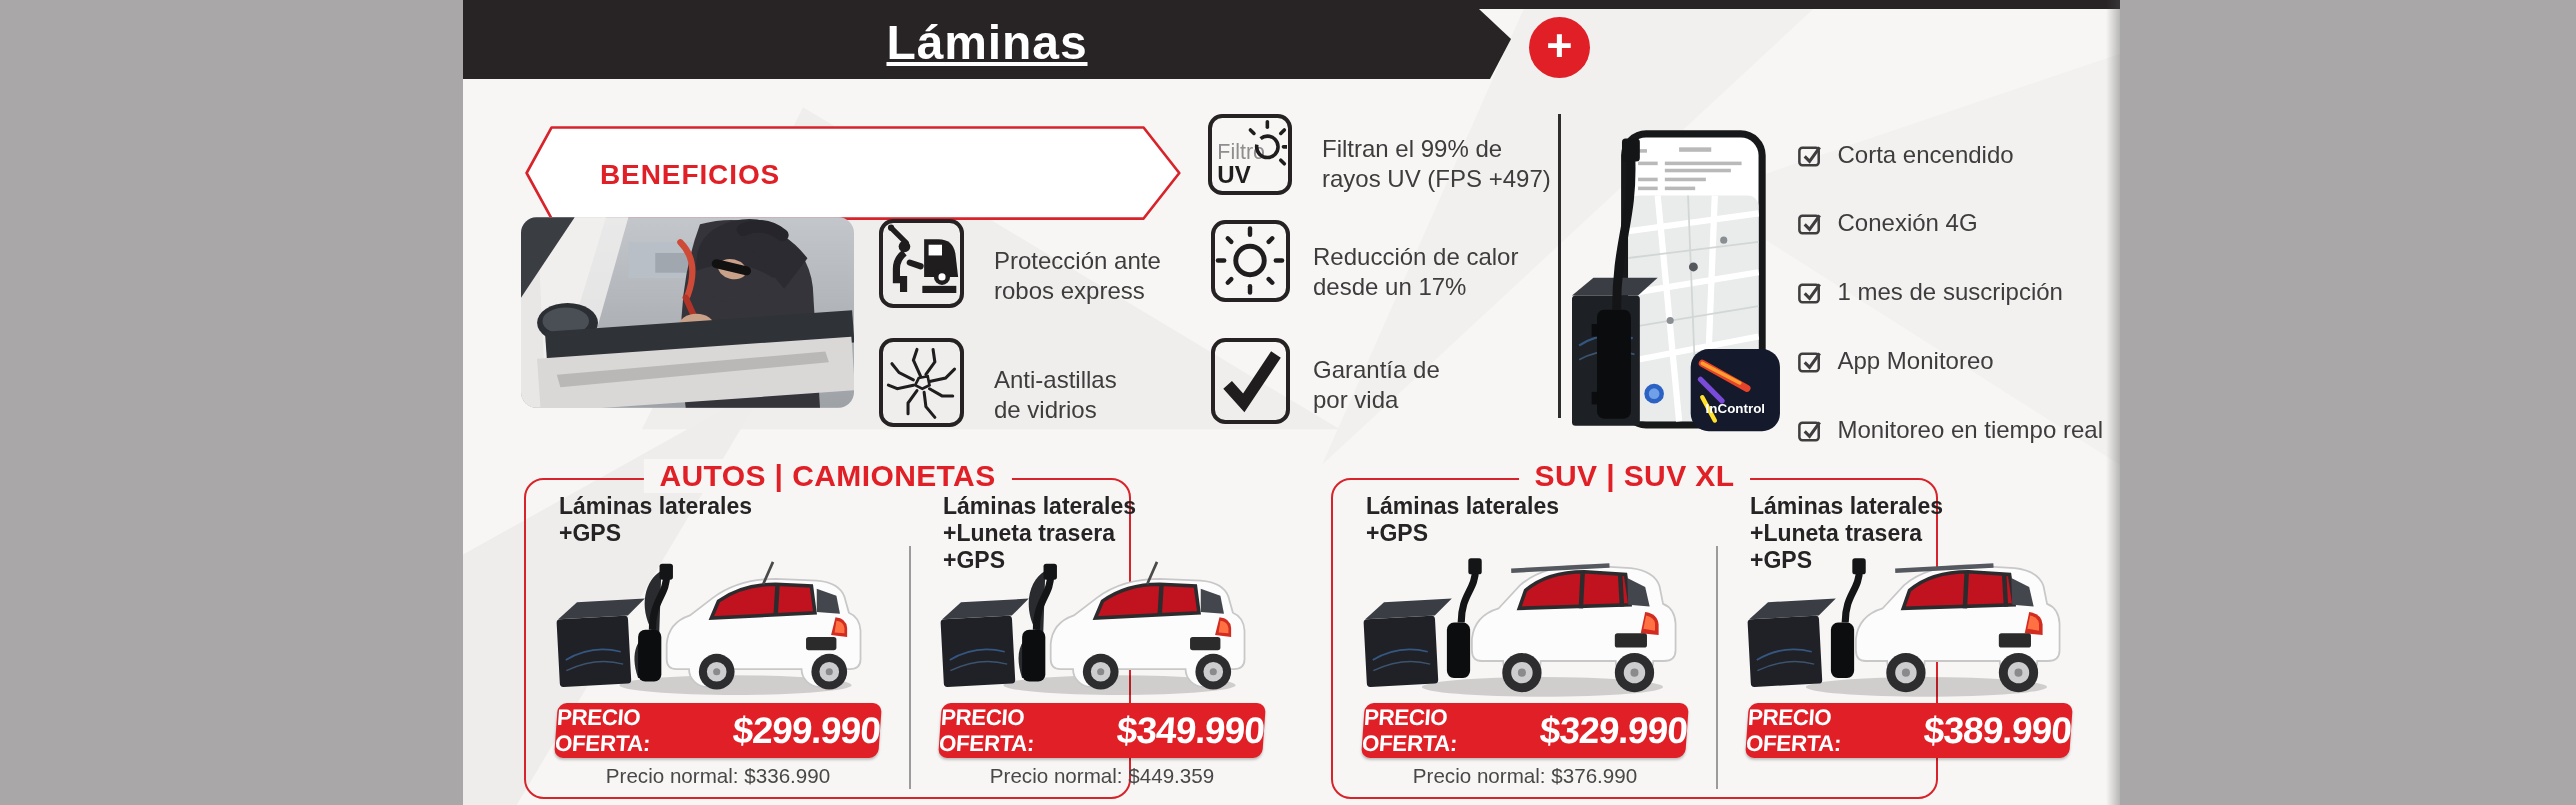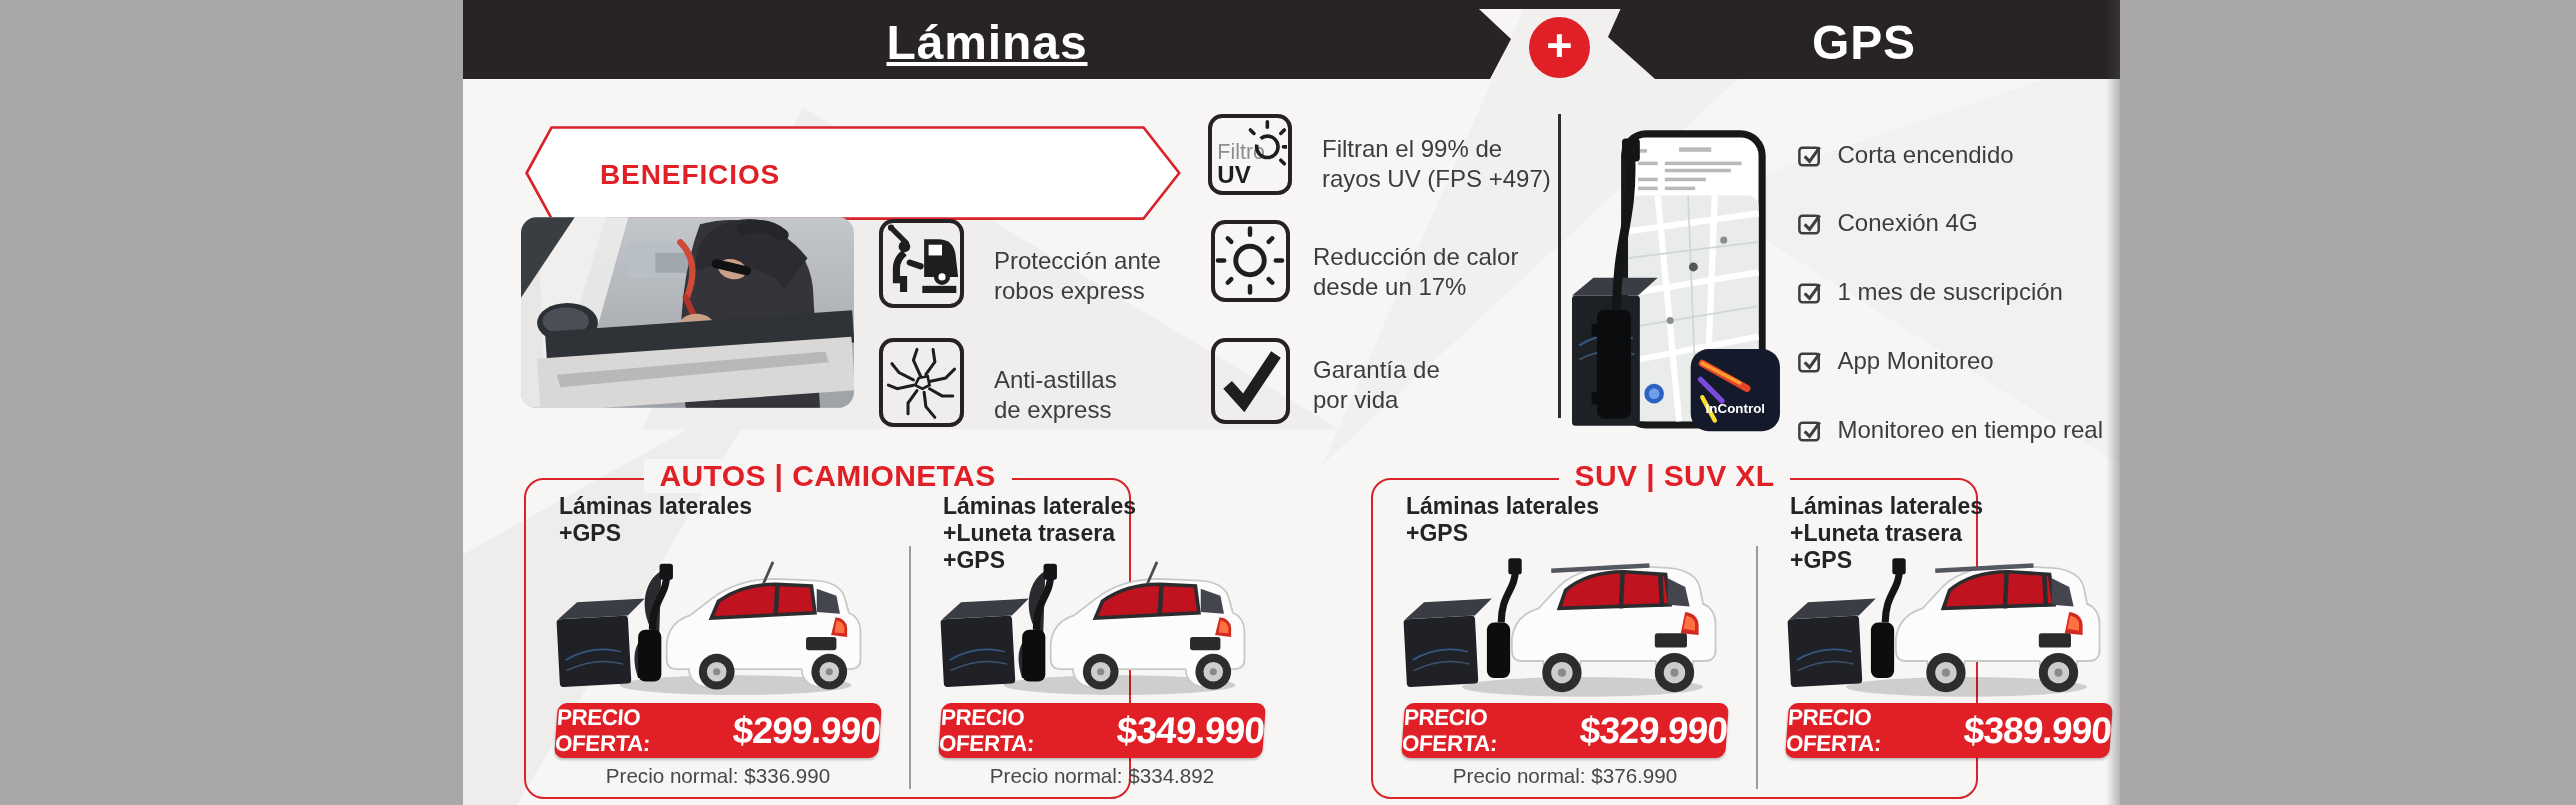--- a/index.html
+++ b/index.html
@@ -125,23 +125,20 @@
       <polygon points="380,120 980,480 200,480" fill="#efeeed"></polygon>
       <polygon points="1190,0 1520,0 960,520" fill="#f1f0ef"></polygon>
       <polygon points="0,620 340,430 60,900 0,900" fill="#eeedec"></polygon>
       <polygon points="1852,60 1852,520 1380,220" fill="#f2f1f0"></polygon>
     </svg>
 
     <div class="topstrip"></div>
     <div class="bar bar-left">
       <span class="bar-title">Láminas</span>
     </div>
-    <div class="bar bar-right">
-      <span class="bar-title">GPS</span>
-    </div>
     <div class="plus-circle">+</div>
 
     <div class="beneficios-wrap">
       <svg width="669" height="100" viewBox="0 0 748 112">
         <path d="M37 5 H 700 L 740 56 L 700 107 H 37 L 9 56 Z" fill="#ffffff" stroke="#d8232a" stroke-width="3" stroke-linejoin="round"></path>
       </svg>
       <span class="beneficios-label">BENEFICIOS</span>
     </div>
 
     <div class="photo">
@@ -206,21 +203,21 @@
         </g>
         <polygon points="40,40 50,38 52,48 44,52 36,48" fill="none" stroke="#201d1e" stroke-width="3"></polygon>
       </svg>
     </div>
     <div class="benefit-text" style="left:531px;top:234px;">
       <div>Protección ante</div>
         <div>robos express</div>
     </div>
     <div class="benefit-text" style="left:531px;top:353px;">
       <div>Anti-astillas</div>
-        <div>de express</div>
+        <div>de vidrios</div>
     </div>
 
     <div class="icon-box" style="left:745px;top:114px;width:84px;height:81px;">
       <svg width="75" height="72" viewBox="0 0 84 80">
         <text x="6" y="46" font-size="24" fill="#8f8d8d" font-family="Liberation Sans,sans-serif">Filtro</text>
         <text x="6" y="72" font-size="27" font-weight="bold" fill="#201d1e" font-family="Liberation Sans,sans-serif">UV</text>
         <circle cx="62" cy="32" r="12" fill="none" stroke="#201d1e" stroke-width="4" stroke-dasharray="40 8"></circle>
         <g stroke="#201d1e" stroke-width="4" stroke-linecap="round">
           <line x1="62" y1="10" x2="62" y2="4"></line>
           <line x1="77" y1="17" x2="81" y2="13"></line>
@@ -380,26 +377,26 @@
         </div>
         <svg class="card-art" viewBox="0 0 372 178">
           <use href="#car-hatchback"></use>
           </svg>
         <div class="badge">
           <span class="offer-label">PRECIO OFERTA:</span>
           <span class="offer-price">$349.990</span>
         </div>
         <div class="normal-line">
           <span>Precio normal:</span>
-          <span>$334.892</span>
+          <span>$449.359</span>
         </div>
       </div>
     </div>
 
-    <div class="section-box" style="left:868px;margin-left:40px;">
+    <div class="section-box" style="left:868px;">
       <div class="section-title">SUV | SUV XL</div>
       <div class="card-divider"></div>
       <div class="card" style="left:0;">
         <div class="card-name">
           <span>Láminas laterales</span>
           <span>+GPS</span>
           <span></span>
         </div>
         <svg class="card-art" viewBox="0 0 372 178">
           <use href="#car-suv"></use>

